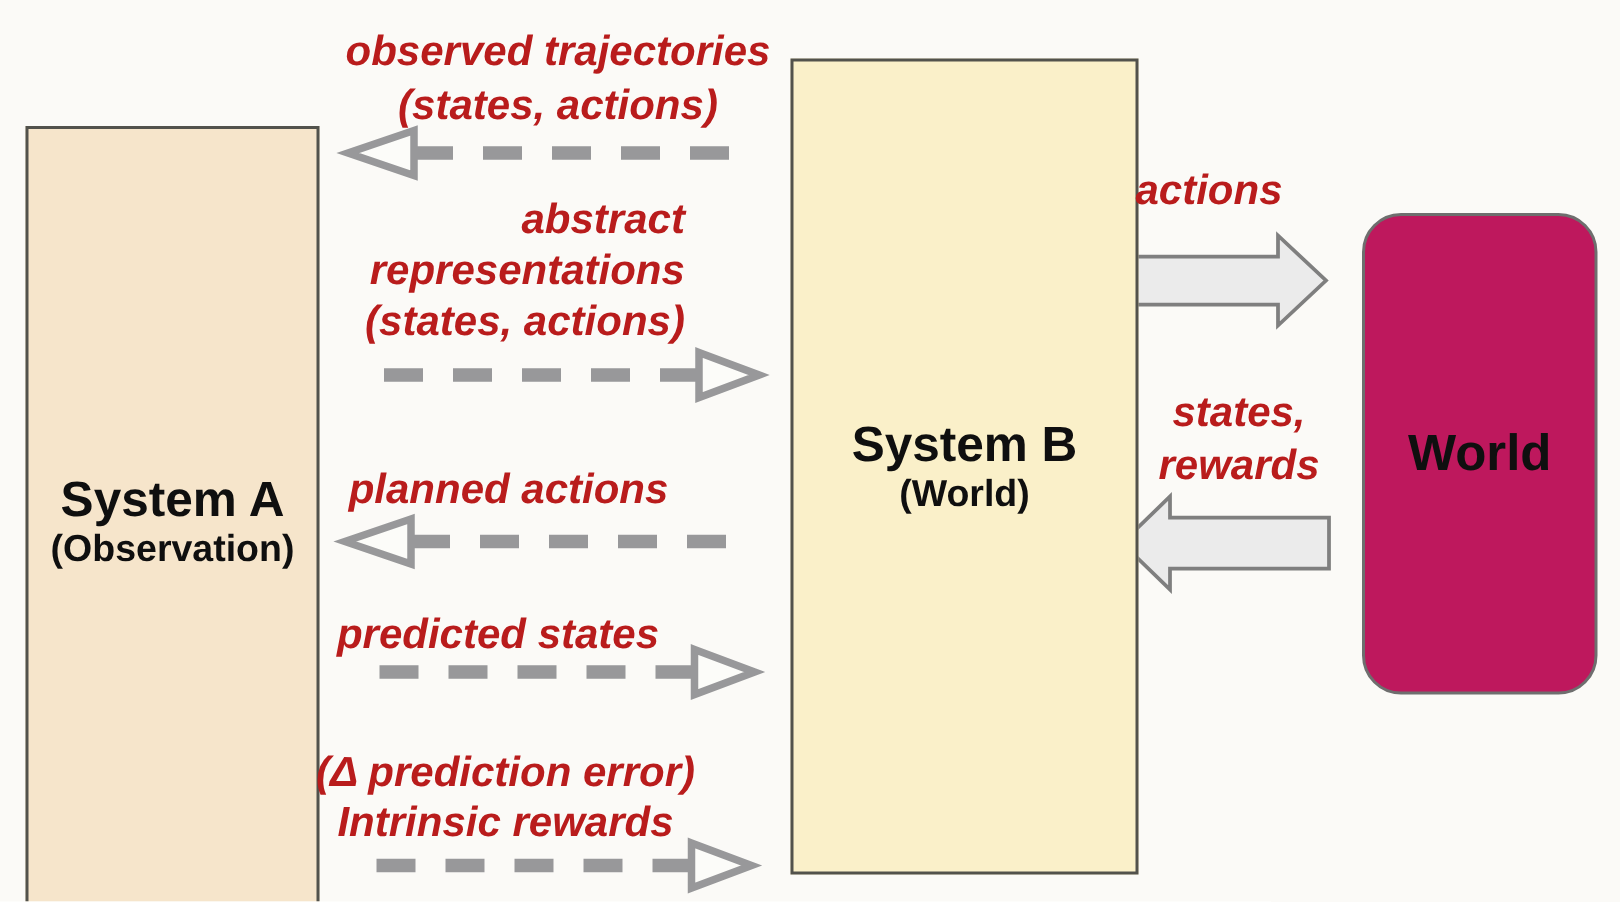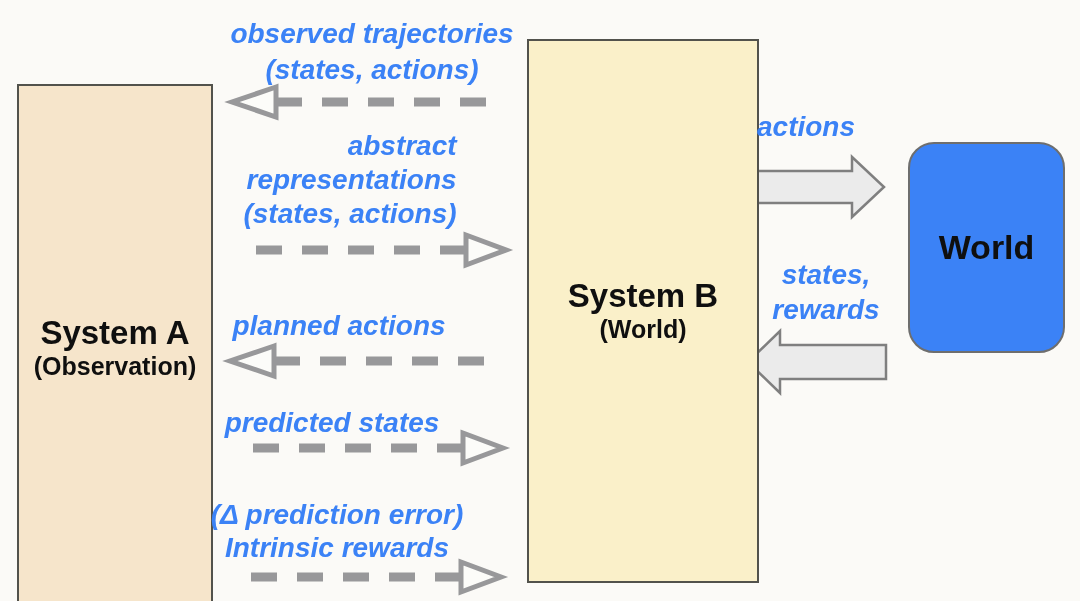--- a/index.html
+++ b/index.html
@@ -55,22 +55,22 @@
     background: #f6e5cb;
     margin-top: 27px;
   }
   .box-b {
     left: 527px; top: 39px;
     width: 232px; height: 544px;
     background: #faf0c9;
   }
   .box-world {
     left: 908px; top: 142px;
-    width: 157px; height: 211px;
-    background: #3b82f6;
+    width: 157px; height: 321px;
+    background: #be185d;
     border: 2px solid #6e6e6e;
     border-radius: 26px;
   }
   .box-title {
     font-weight: bold;
     font-size: 33px;
     line-height: 1.12;
     color: #0f0f0f;
     white-space: nowrap;
   }
@@ -84,21 +84,21 @@
   .world-title {
     font-size: 34px;
   }
   .flow-label {
     position: absolute;
     transform: translateX(-50%);
     text-align: center;
     font-weight: bold;
     font-style: italic;
     font-size: 28px;
-    color: #3b82f6;
+    color: #b91c1c;
     white-space: nowrap;
   }
   .flow-label span { display: block; }
   .fl-0 { left: 372px; top: 16px;  line-height: 36px; }
   .fl-1 { left: 350px; top: 129px; line-height: 34px; text-align: right; }
   .fl-2 { left: 339px; top: 307px; line-height: 38px; }
   .fl-3 { left: 332px; top: 404px; line-height: 38px; }
   .fl-4 { left: 337px; top: 498px; line-height: 33px; }
   .fl-actions { left: 806px; top: 109px; line-height: 36px; }
   .fl-states  { left: 826px; top: 257px; line-height: 35px; }

